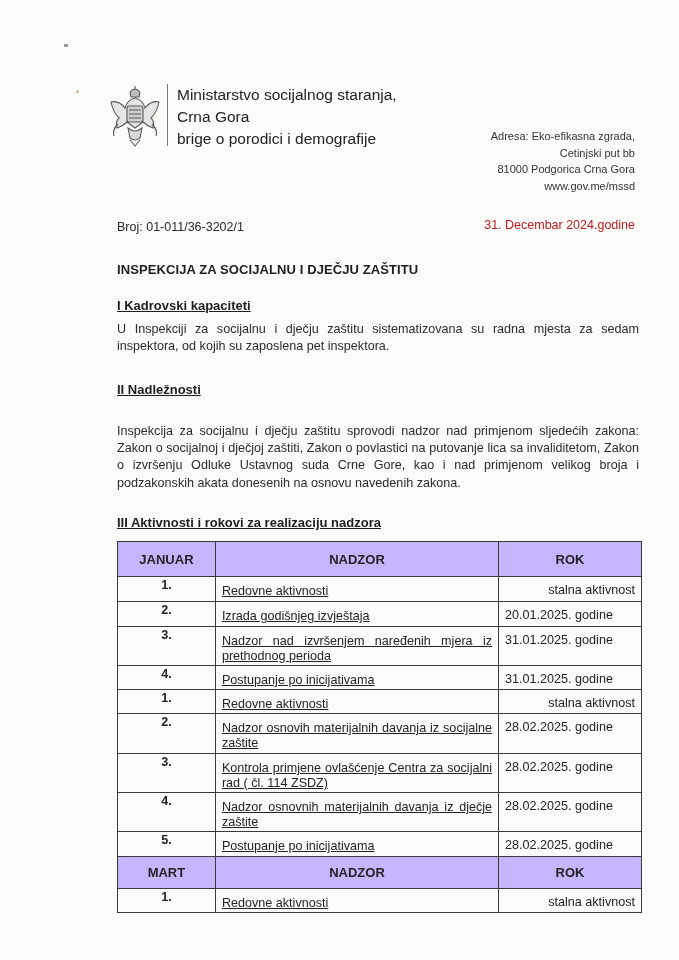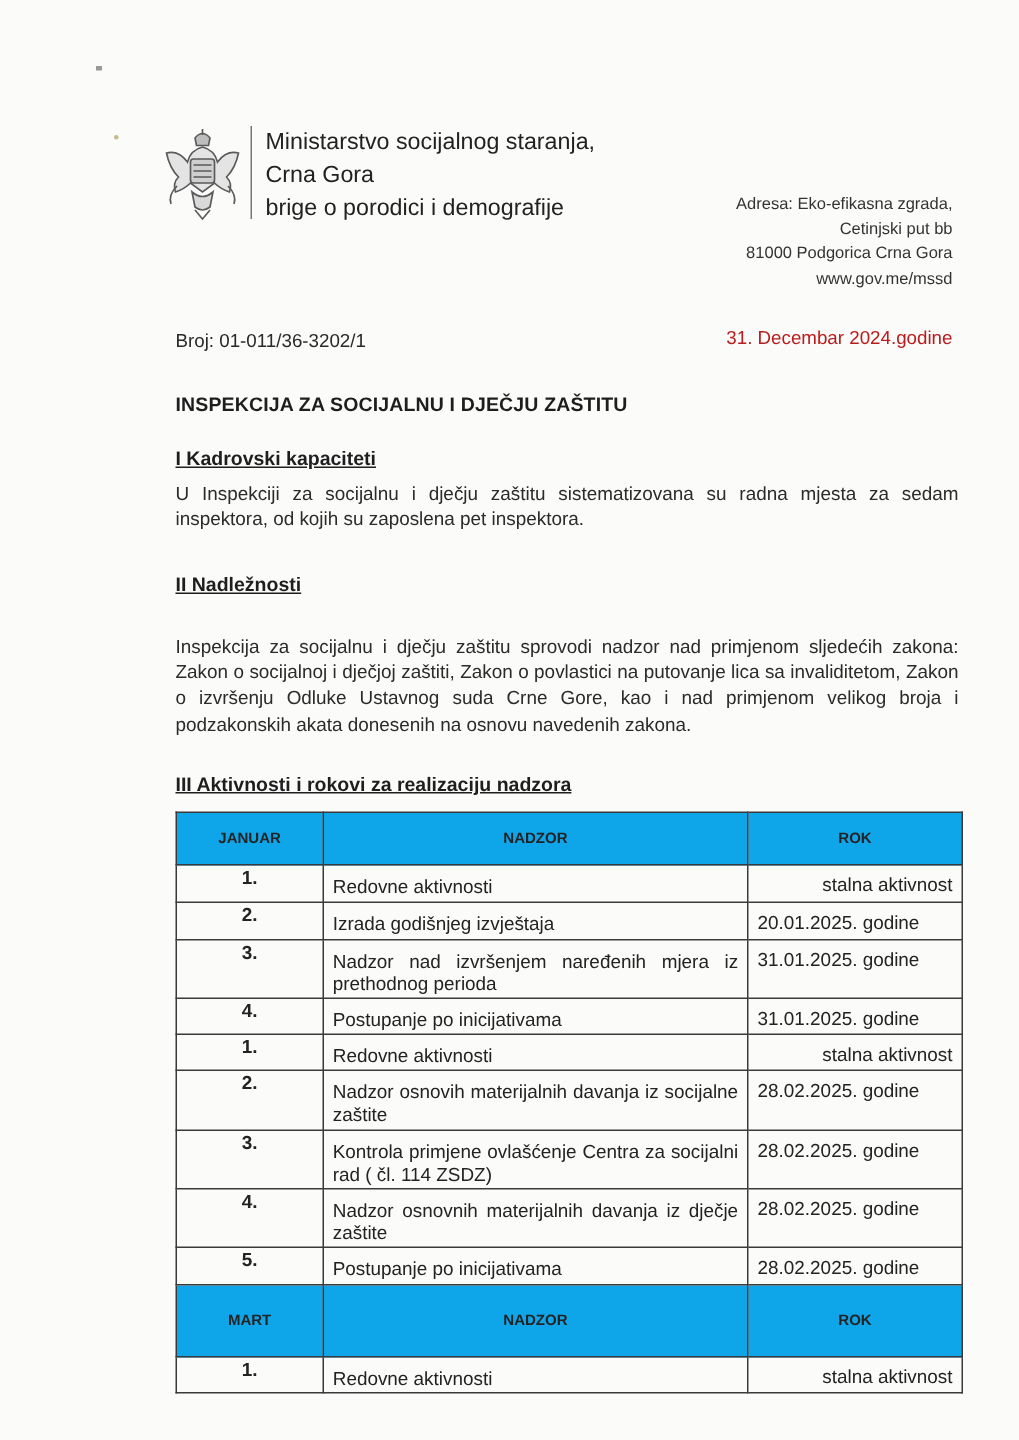--- a/index.html
+++ b/index.html
@@ -13,23 +13,23 @@
   .address { right:44px; top:128px; text-align:right; font-size:11px; line-height:16.5px; color:#333; }
   .ref { left:117px; top:220px; font-size:12.5px; color:#2a2a2a; }
   .date { right:44px; top:218px; font-size:12.5px; color:#b91c1c; }
   .title { left:117px; top:262px; font-size:13px; font-weight:bold; letter-spacing:0.1px; }
   .h { font-size:13px; font-weight:bold;text-decoration:underline; }
   .p { font-size:12.6px; line-height:17.2px; color:#2b2b2b; text-align:justify; width:522px; }
   table.sched { position:absolute; left:117px; top:541px; width:525px; border-collapse:collapse;
                 font-size:12.6px; color:#232323; }
   table.sched td { border:1px solid #3a3a3a; padding:0 6px; vertical-align:top; }
   table.sched col.c1 { width:98px; } table.sched col.c2 { width:284px; } table.sched col.c3 { width:143px; }
-  tr.mh td { background:#0ea5e9; font-weight:bold; text-align:center; vertical-align:middle; font-size:10px; }
+  tr.mh td { background:#c4b5fd; font-weight:bold; text-align:center; vertical-align:middle; font-size:13px; }
   td.num { text-align:center; font-weight:bold; padding-top:1px !important; }
-  td.act { padding-top:7px !important; padding-bottom:1px !important; text-align:justify; line-height:15px; }
+  td.act { padding-top:7px !important; padding-bottom:1px !important; text-align:justify; line-height:15px;text-decoration:underline; }
   td.rok { text-align:left; padding-top:6px !important; white-space:nowrap; }
   td.rok.center { text-align:right; }
   .mark1 { left:64px; top:44px; width:4px; height:3px; background:#999; }
   .mark2 { left:76px; top:90px; width:3px; height:3px; background:#c9b98a; border-radius:50%; }
 </style>
 </head>
 <body>
 
 <div class="abs mark1"></div>
 <div class="abs mark2"></div>
@@ -127,21 +127,21 @@
     <td class="num">4.</td>
     <td class="act">Nadzor osnovnih materijalnih davanja iz dječje zaštite</td>
     <td class="rok">28.02.2025. godine</td>
   </tr>
   <tr style="height:25px;">
     <td class="num">5.</td>
     <td class="act">Postupanje po inicijativama</td>
     <td class="rok">28.02.2025. godine</td>
   </tr>
 
-  <tr class="mh" style="height:48px;">
+  <tr class="mh" style="height:32px;">
     <td>MART</td>
     <td>NADZOR</td>
     <td>ROK</td>
   </tr>
   <tr style="height:24px;">
     <td class="num">1.</td>
     <td class="act">Redovne aktivnosti</td>
     <td class="rok center">stalna  aktivnost</td>
   </tr>
 </tbody>

